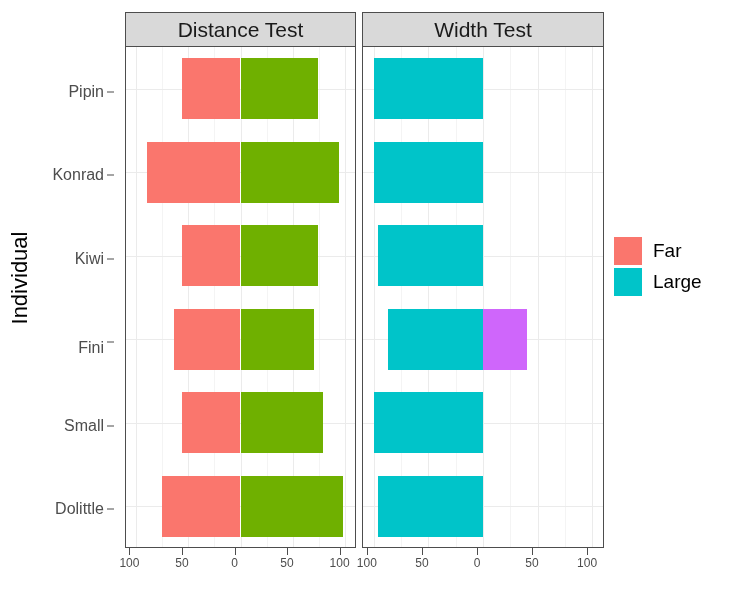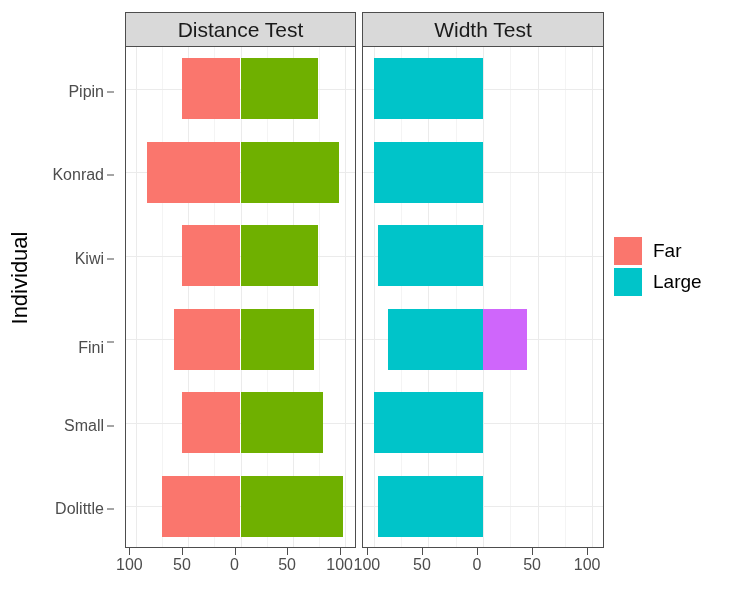--- a/index.html
+++ b/index.html
@@ -69,21 +69,21 @@
 
   
   .xaxis{position:absolute;top:548px;height:30px;}
   .xaxis.a1{left:119px;width:231px;}
   .xaxis.a2{left:356px;width:242px;}
   .xtickmark{
     position:absolute;top:0;width:1px;height:7px;background:#4d4d4d;
   }
   .xticklbl{
     position:absolute;top:8px;transform:translateX(-50%);
-    font-size:16px;color:#4d4d4d;white-space:nowrap;
+    font-size:12px;color:#4d4d4d;white-space:nowrap;
   }
 
   
   .xtitle{
     position:absolute;left:0px;top:580px;width:712px;
     text-align:center;font-size:21px;color:#000;
   }
 
   
   .legend{

